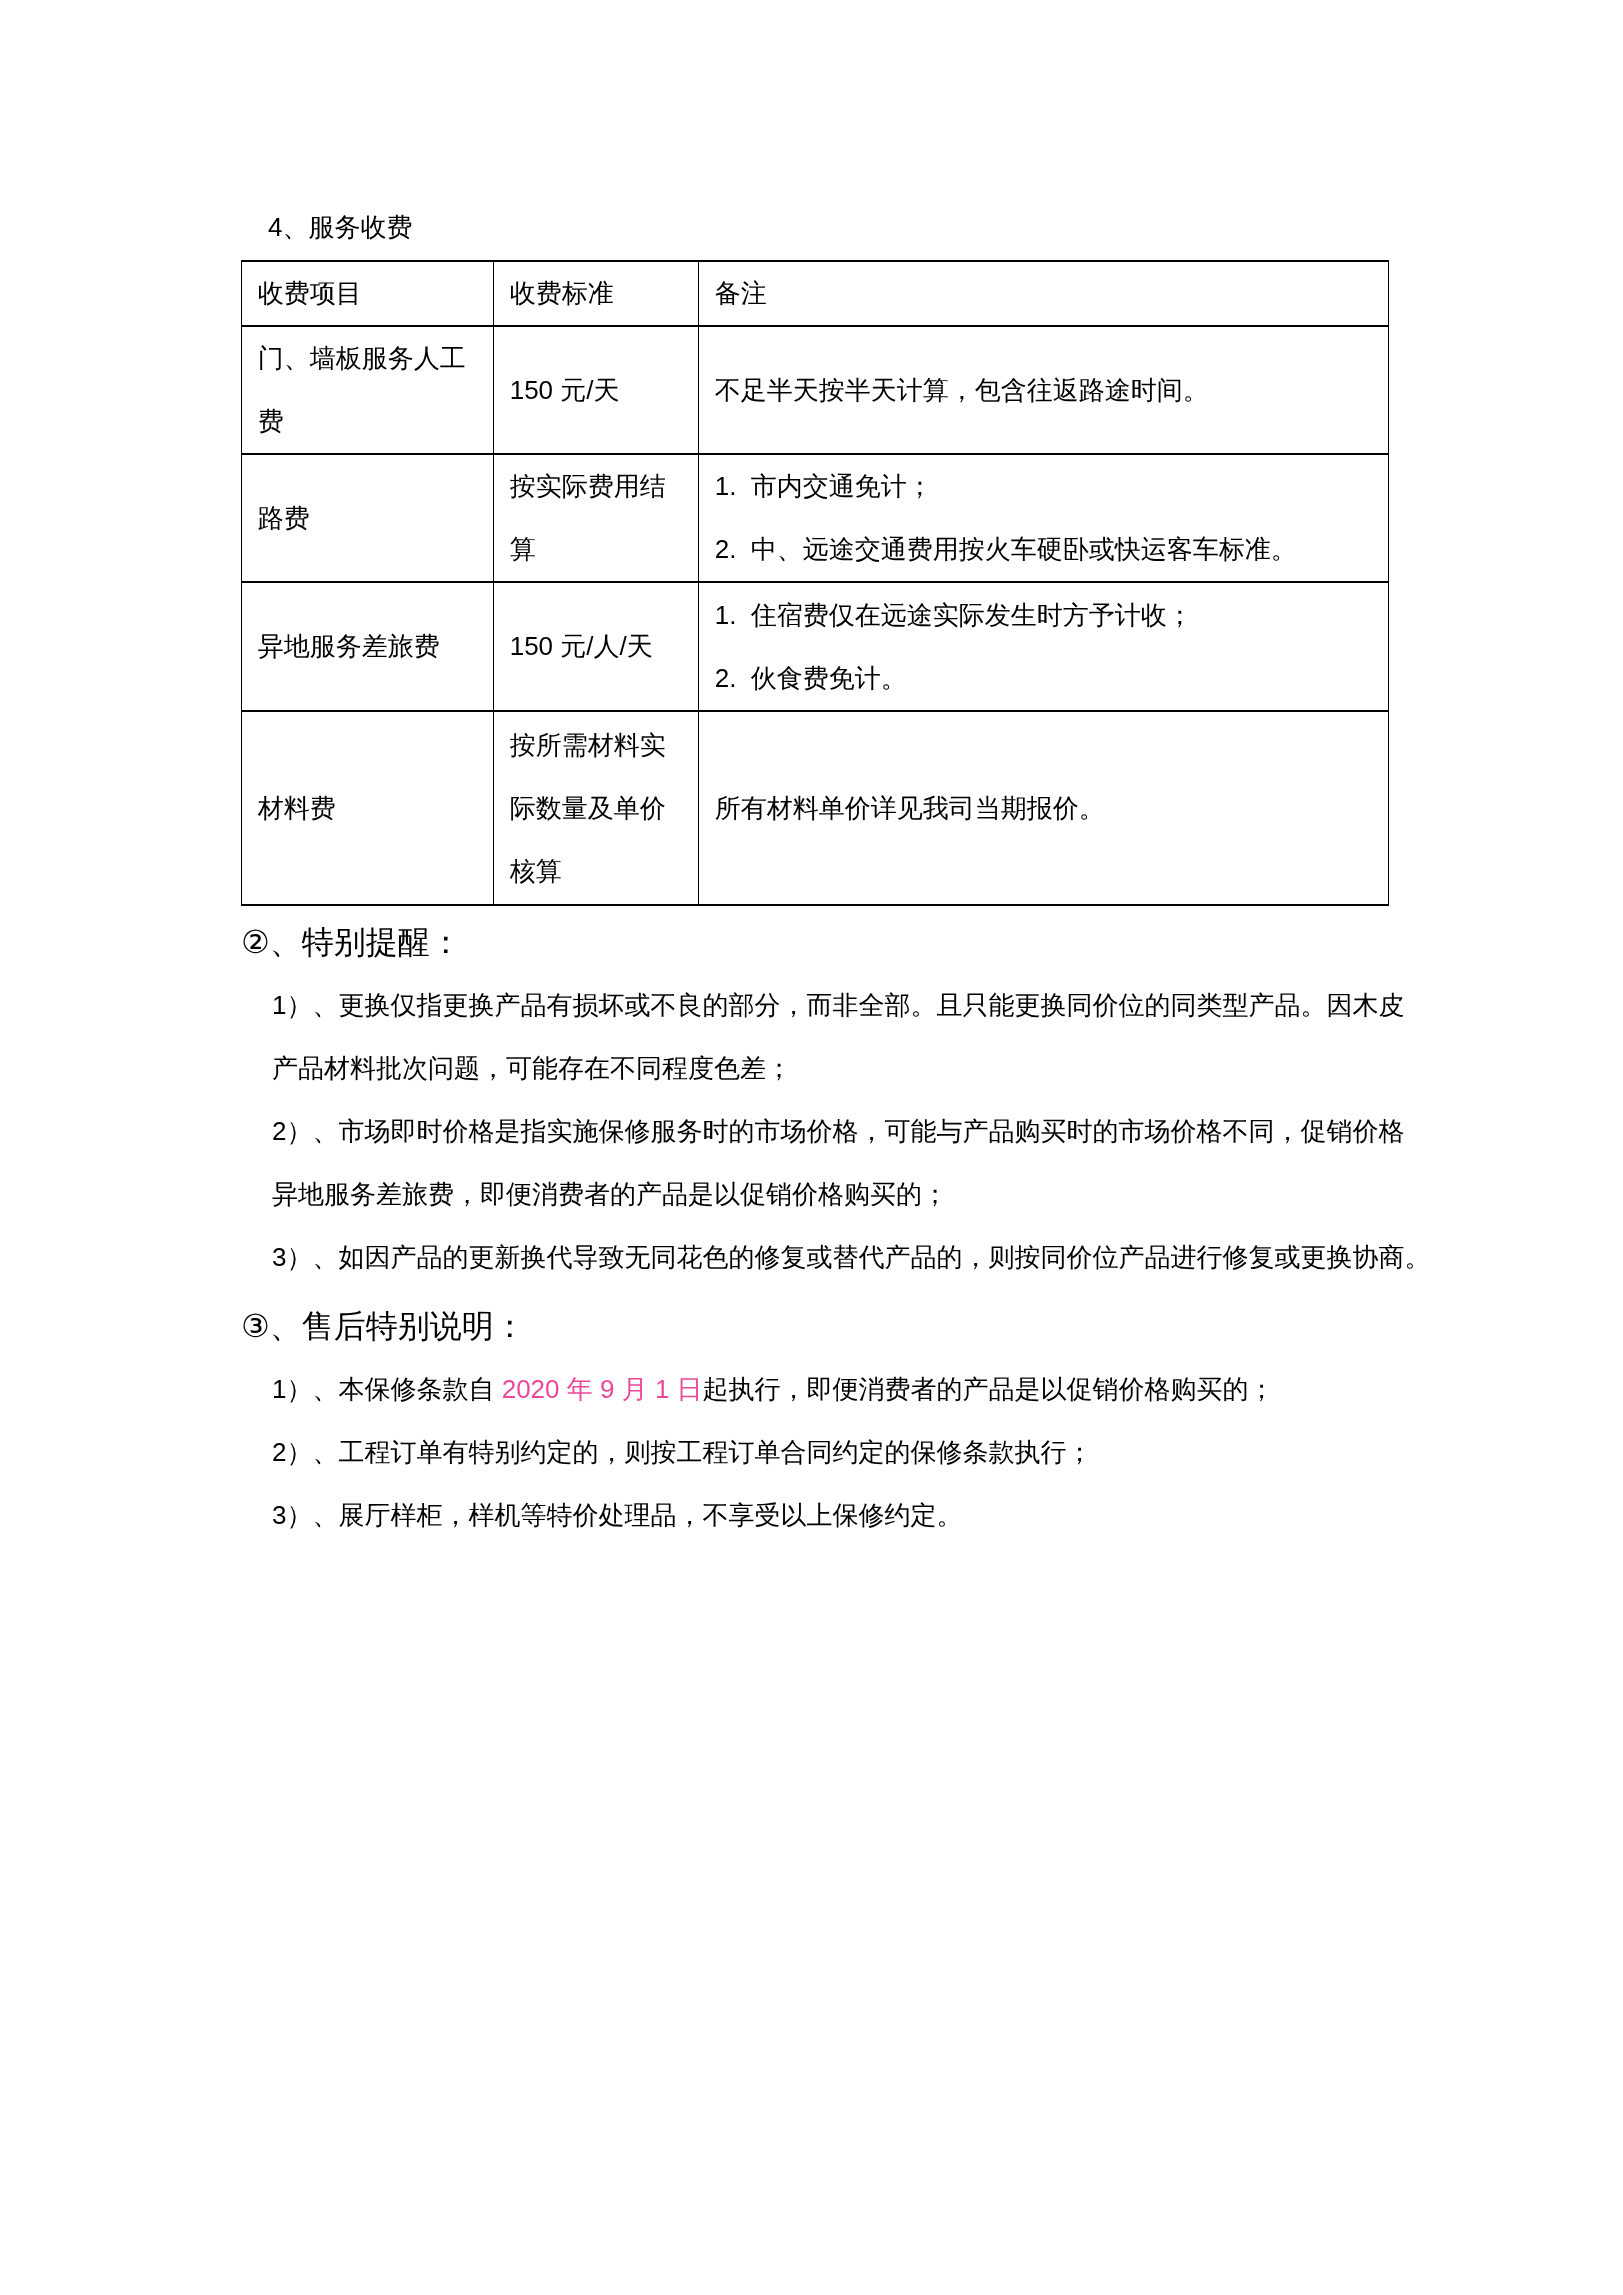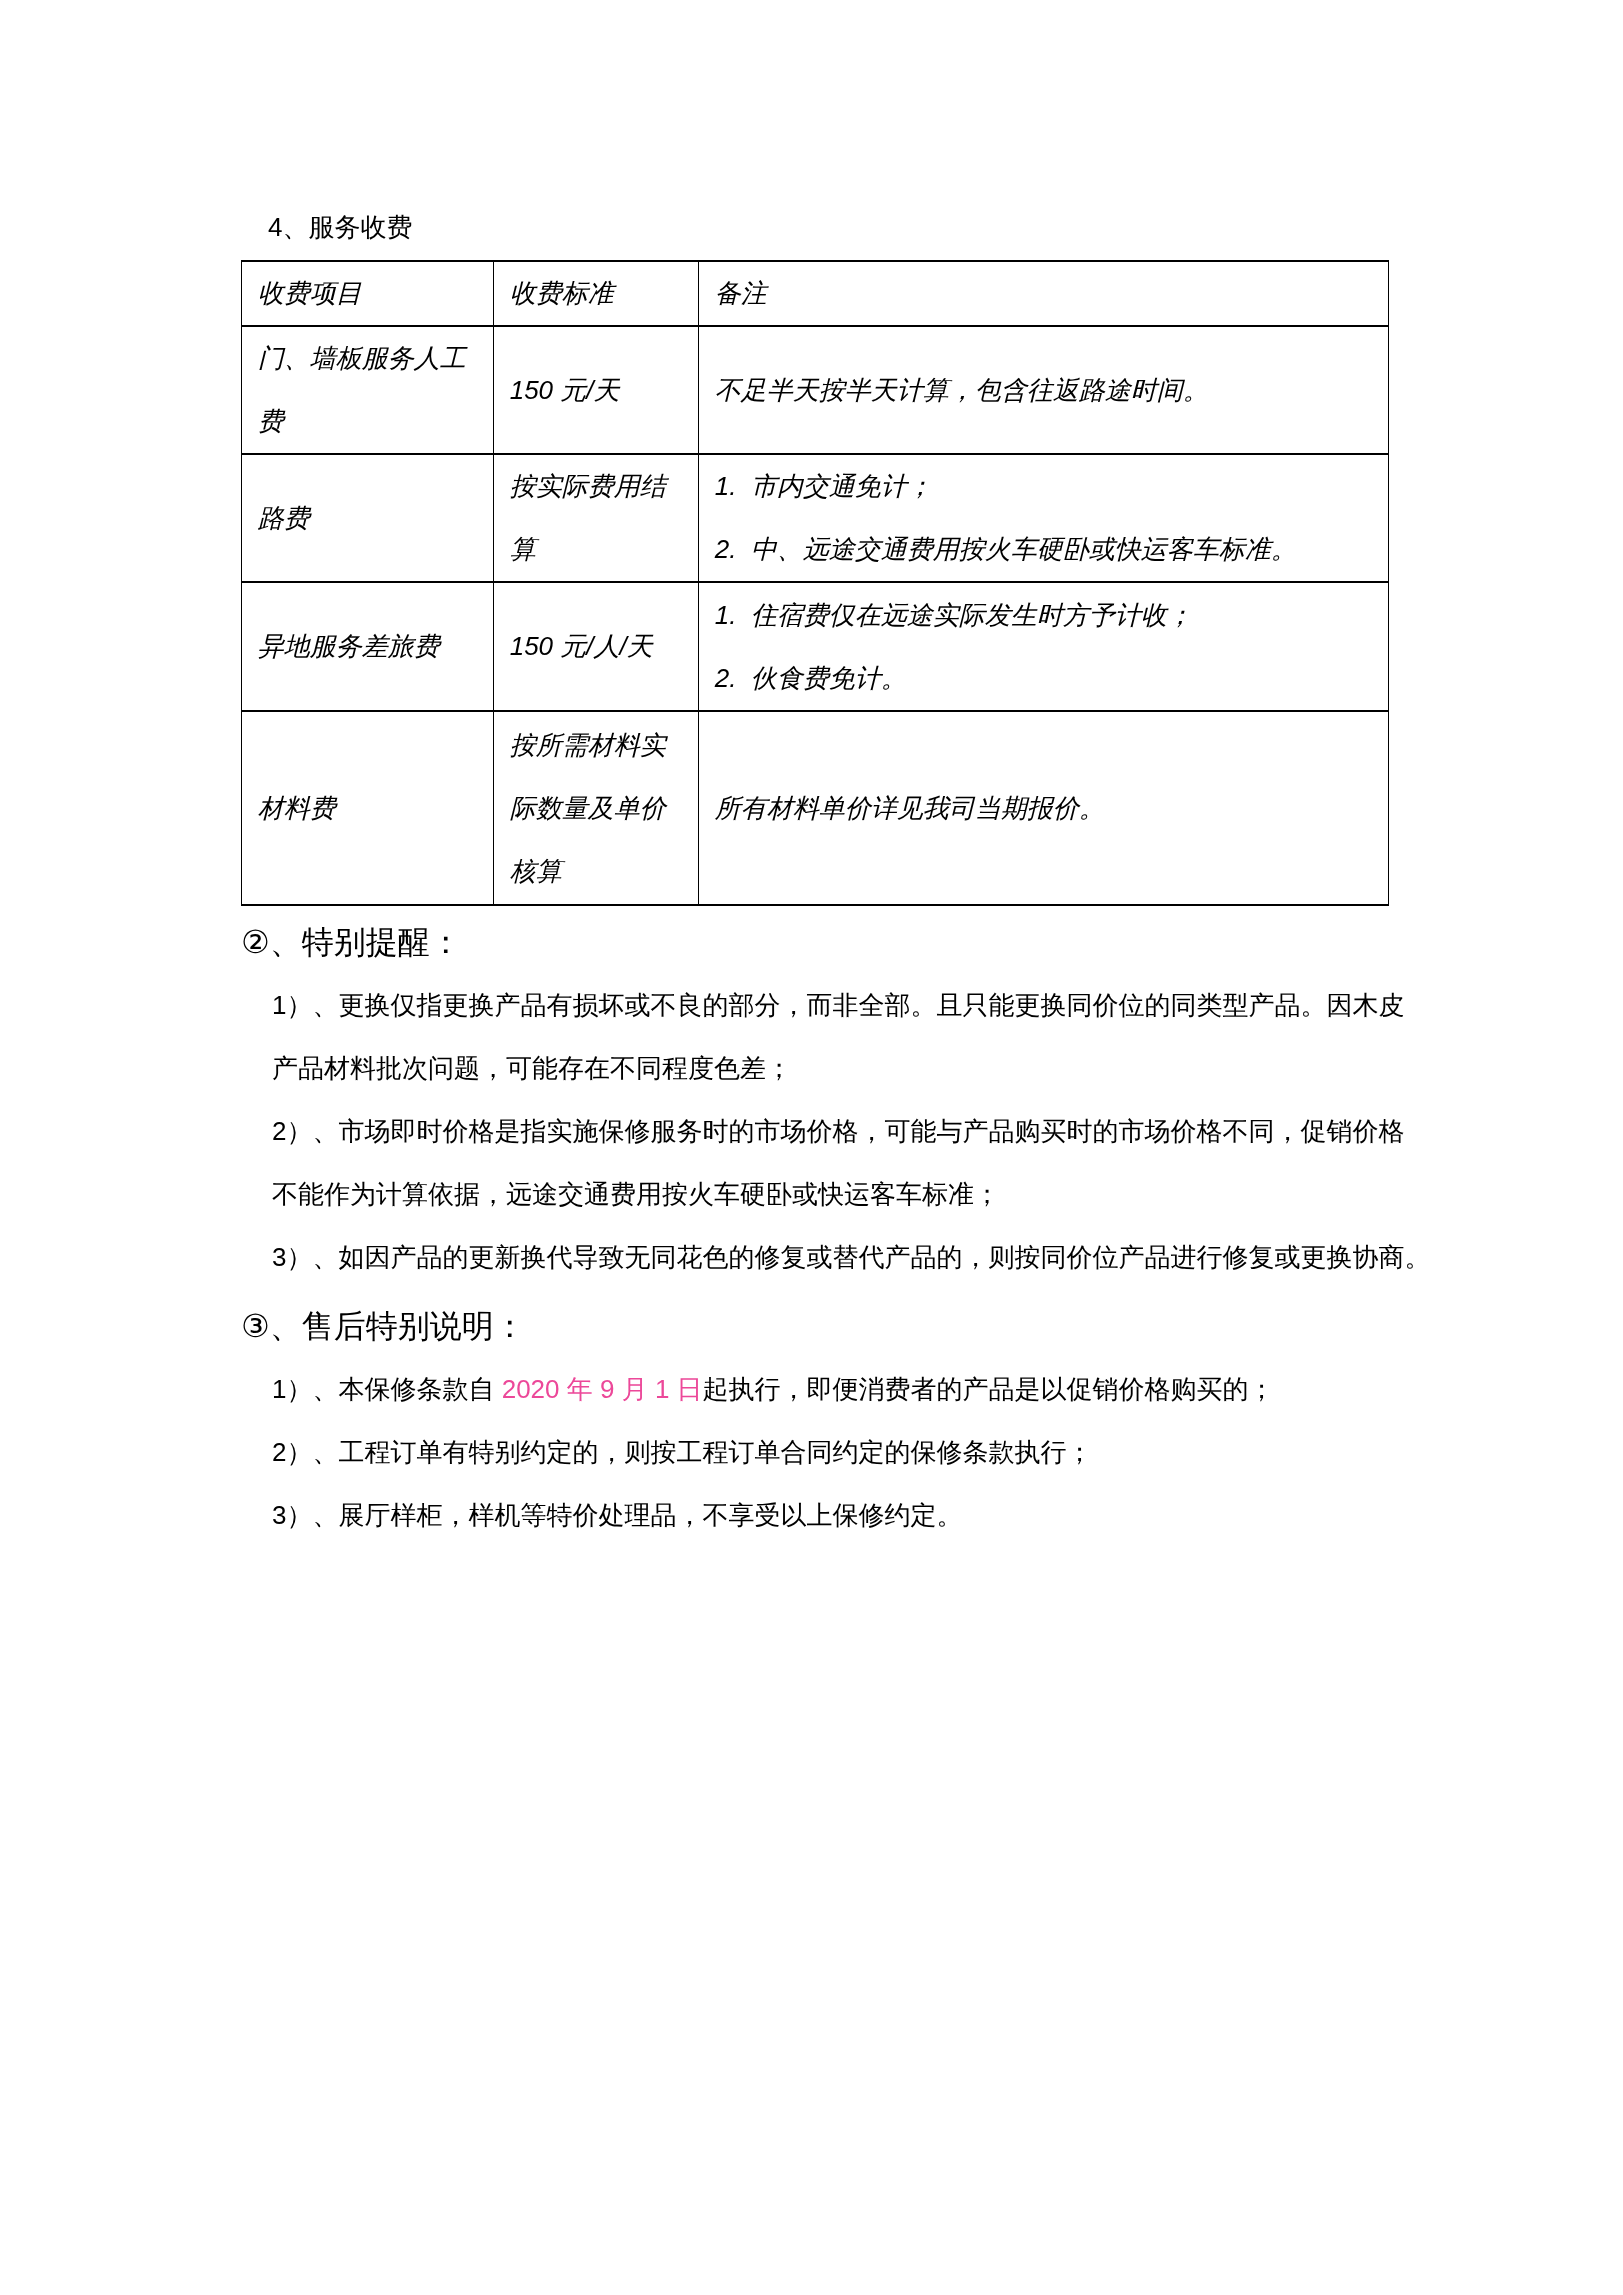--- a/index.html
+++ b/index.html
@@ -19,21 +19,20 @@
     font-size:26px; line-height:63px;
     white-space:pre;
     margin-left:27px;
   }
   
   table.fee {
     border-collapse:collapse;
     table-layout:fixed;
     width:1146px;
     margin:1.3px 0 0 0;
-    font-style:italic;
   }
   table.fee td, table.fee th {
     border-left:1.3px solid #000;
     border-right:1.3px solid #000;
     border-top:2px solid #000;
     border-bottom:2px solid #000;
     vertical-align:middle;
     text-align:left;
     font-weight:normal;
     font-size:26px;
@@ -131,21 +130,21 @@
       </td>
     </tr>
   </tbody>
     </table>
 
   <div class="sec-heading">②、特别提醒：</div>
 
   <div class="sec-item">1）、更换仅指更换产品有损坏或不良的部分，而非全部。且只能更换同价位的同类型产品。因木皮</div>
   <div class="sec-item">产品材料批次问题，可能存在不同程度色差；</div>
   <div class="sec-item">2）、市场即时价格是指实施保修服务时的市场价格，可能与产品购买时的市场价格不同，促销价格</div>
-  <div class="sec-item">不能作为计算依据，远途交通费用按火车硬卧或快运客车标准；</div>
+  <div class="sec-item">异地服务差旅费，即便消费者的产品是以促销价格购买的；</div>
   <div class="sec-item">3）、如因产品的更新换代导致无同花色的修复或替代产品的，则按同价位产品进行修复或更换协商。</div>
 
   <div class="sec-heading">③、售后特别说明：</div>
 
   <div class="sec-item"><span>1）、本保修条款自 </span><span class="red">2020 年 9 月 1 日</span><span>起执行，即便消费者的产品是以促销价格购买的；</span></div>
   <div class="sec-item">2）、工程订单有特别约定的，则按工程订单合同约定的保修条款执行；</div>
   <div class="sec-item">3）、展厅样柜，样机等特价处理品，不享受以上保修约定。</div>
 
 </div>
 

